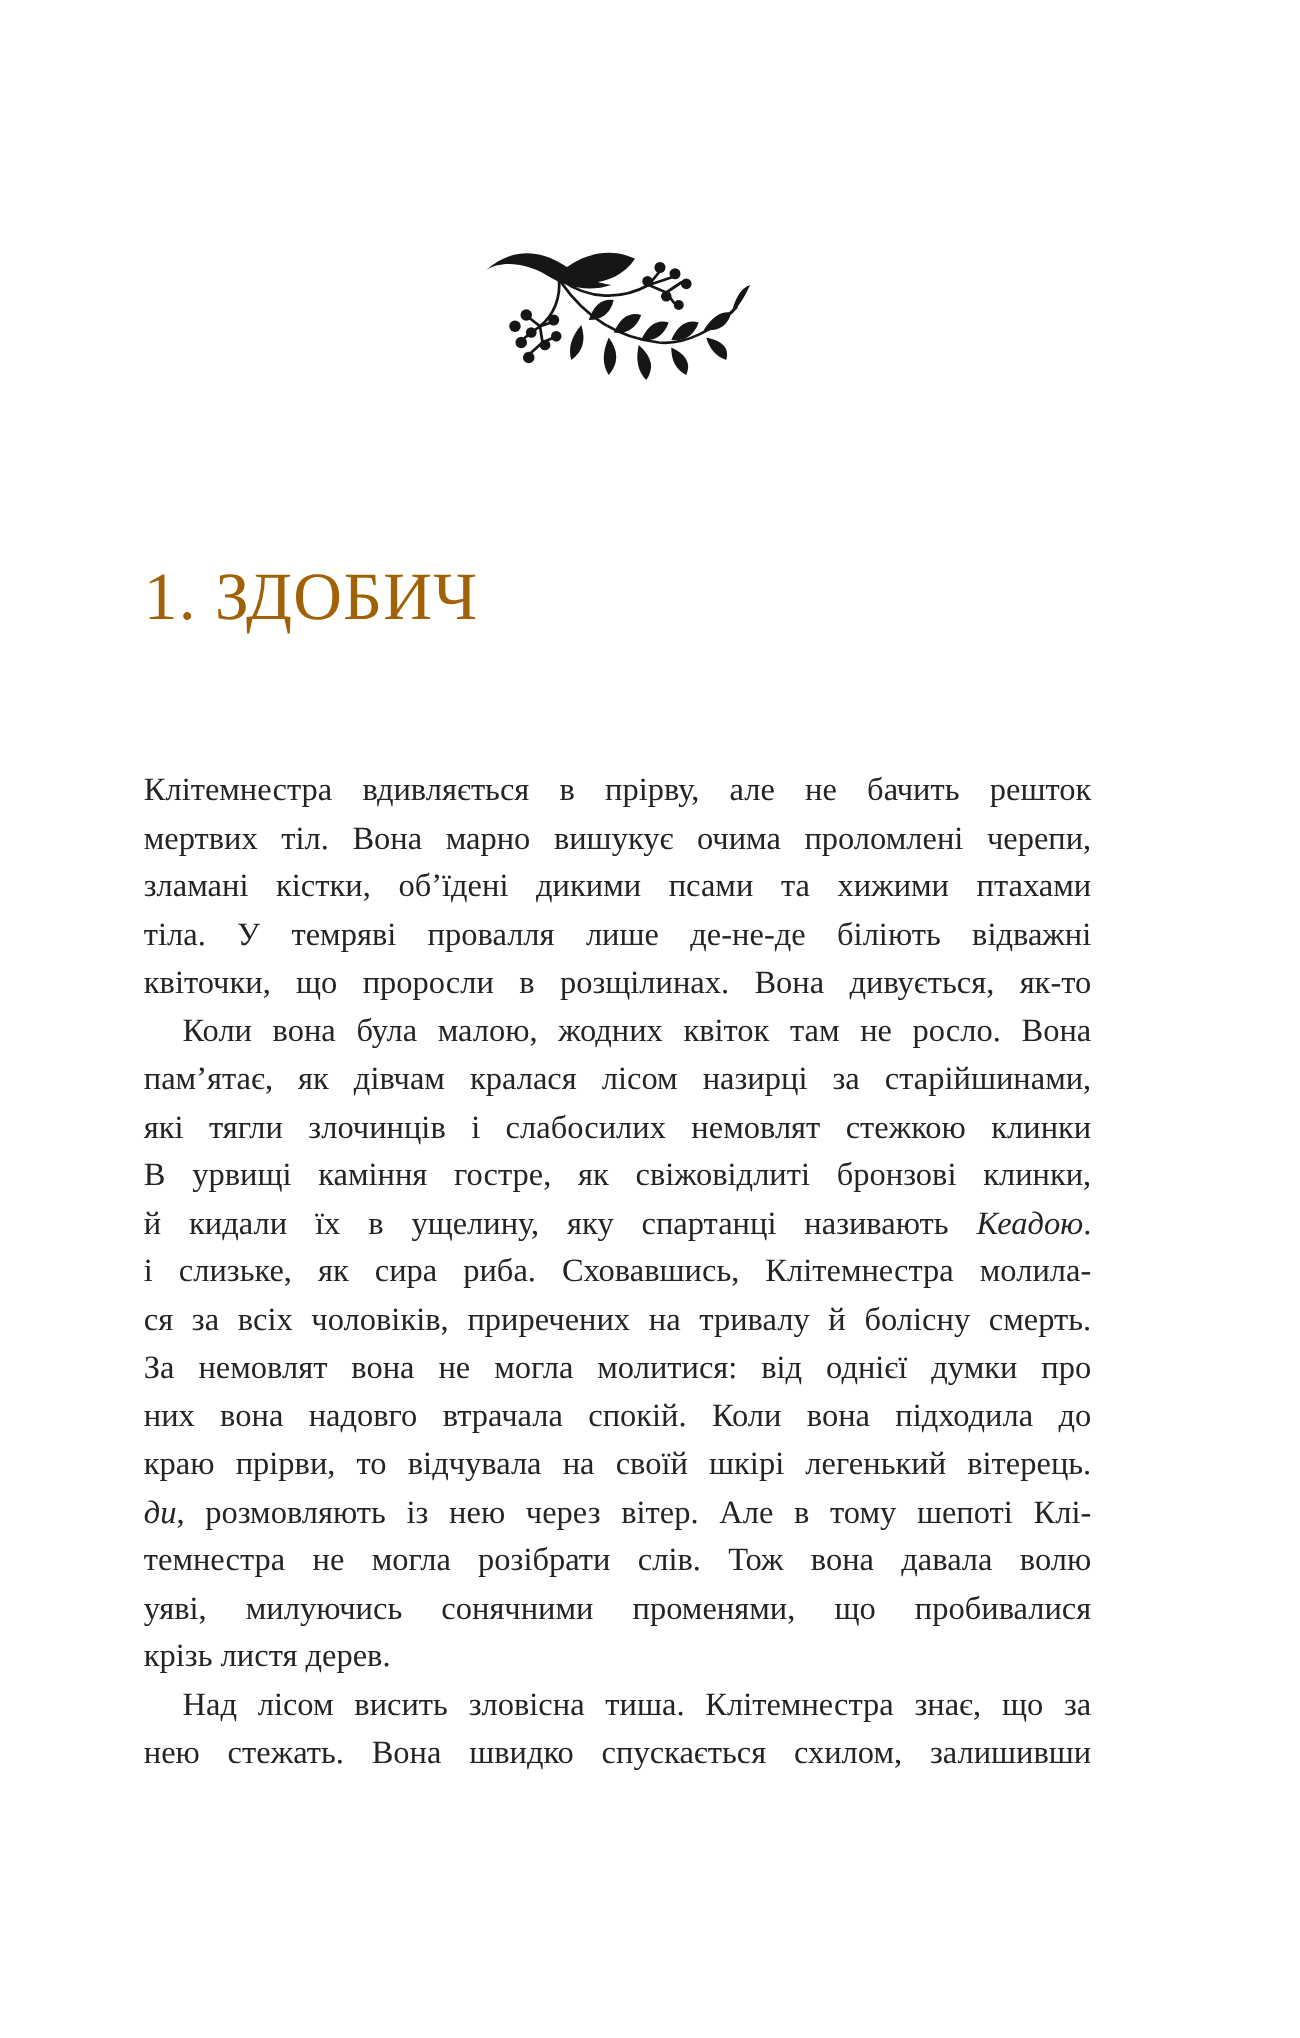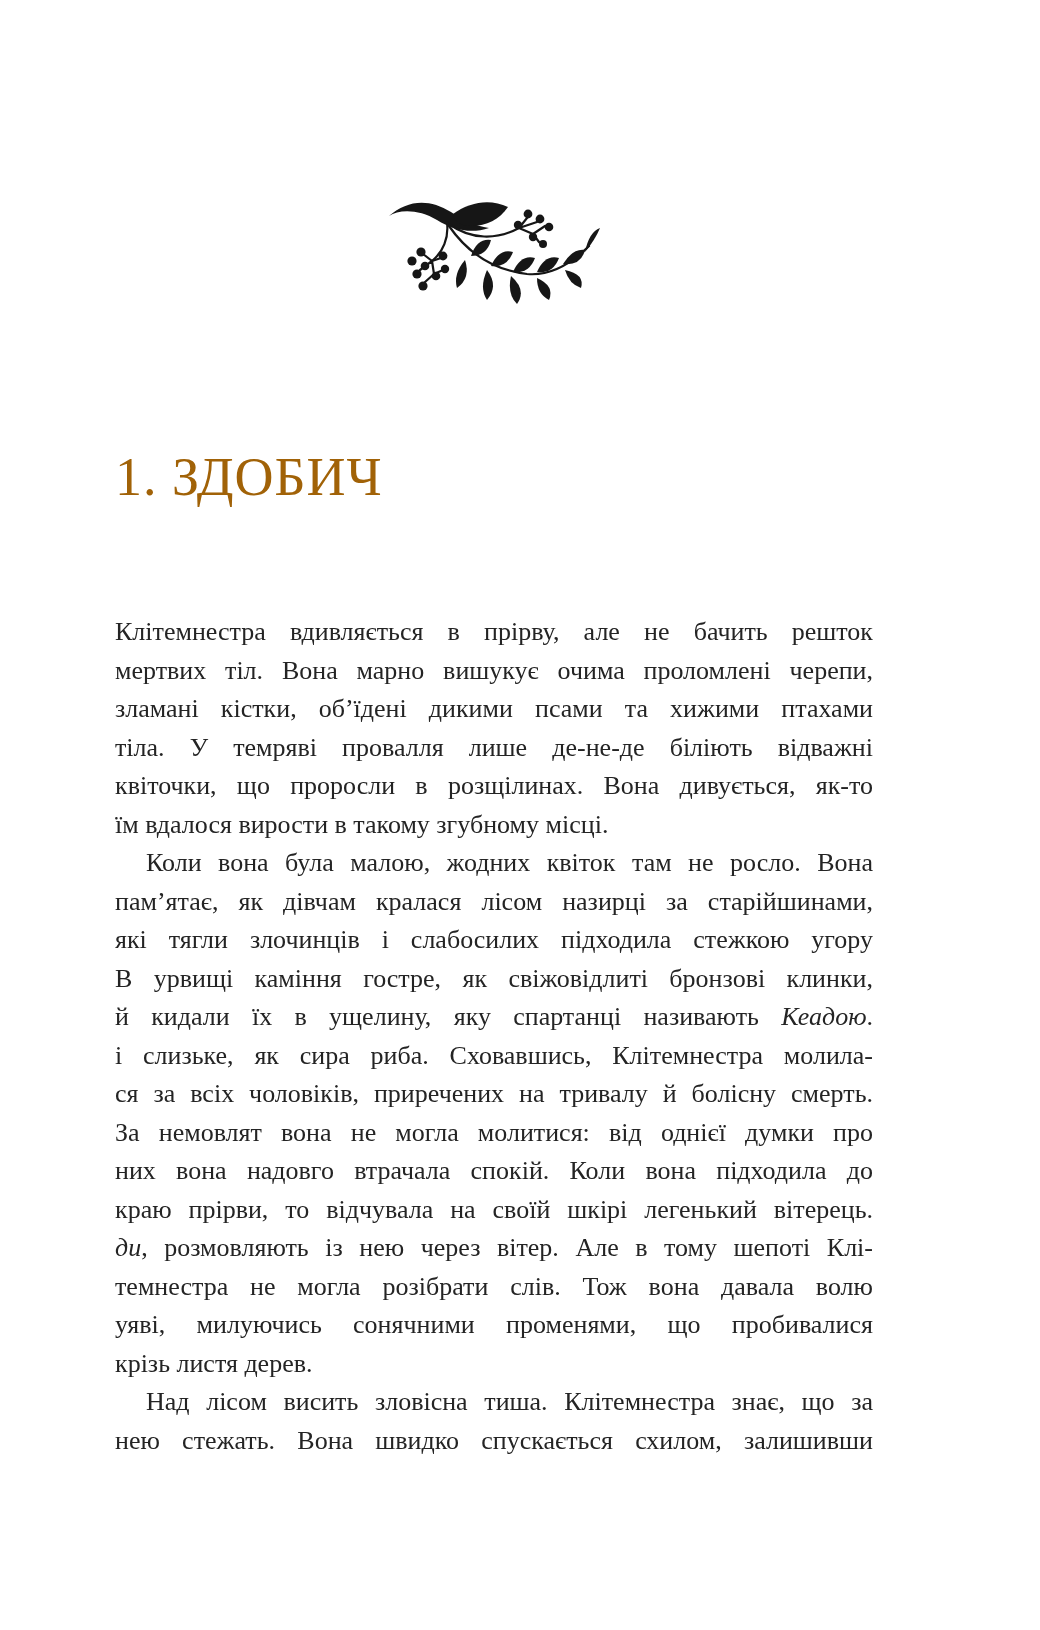--- a/index.html
+++ b/index.html
@@ -115,24 +115,23 @@
 </svg>
 
 <h1 class="chapter-title">1. ЗДОБИЧ</h1>
 
 <div class="body-text">
     <div class="line">Клітемнестра вдивляється в прірву, але не бачить решток</div>
     <div class="line">мертвих тіл. Вона марно вишукує очима проломлені черепи,</div>
     <div class="line">зламані кістки, об’їдені дикими псами та хижими птахами</div>
     <div class="line">тіла. У темряві провалля лише де-не-де біліють відважні</div>
     <div class="line">квіточки, що проросли в розщілинах. Вона дивується, як-то</div>
-    <div class="line endline">їм вдалося вирости в такому згубному місці.</div>
     <div class="line indent">Коли вона була малою, жодних квіток там не росло. Вона</div>
     <div class="line">пам’ятає, як дівчам кралася лісом назирці за старійшинами,</div>
-    <div class="line">які тягли злочинців і слабосилих підходила стежкою угору</div>
+    <div class="line">які тягли злочинців і слабосилих немовлят стежкою клинки</div>
     <div class="line">В урвищі каміння гостре, як свіжовідлиті бронзові клинки,</div>
     <div class="line">й кидали їх в ущелину, яку спартанці називають <em>Кеадою</em>.</div>
     <div class="line">і слизьке, як сира риба. Сховавшись, Клітемнестра молила-</div>
     <div class="line">ся за всіх чоловіків, приречених на тривалу й болісну смерть.</div>
     <div class="line">За немовлят вона не могла молитися: від однієї думки про</div>
     <div class="line">них вона надовго втрачала спокій. Коли вона підходила до</div>
     <div class="line">краю прірви, то відчувала на своїй шкірі легенький вітерець.</div>
     <div class="line"><em>ди</em>, розмовляють із нею через вітер. Але в тому шепоті Клі-</div>
     <div class="line">темнестра не могла розібрати слів. Тож вона давала волю</div>
     <div class="line">уяві, милуючись сонячними променями, що пробивалися</div>

